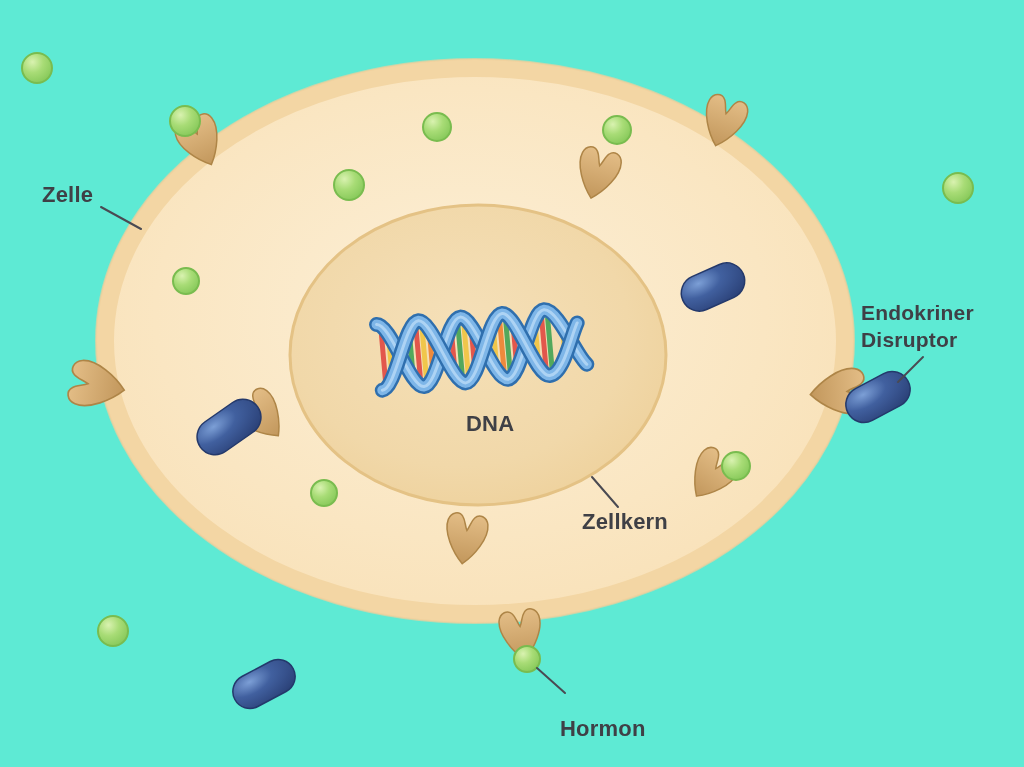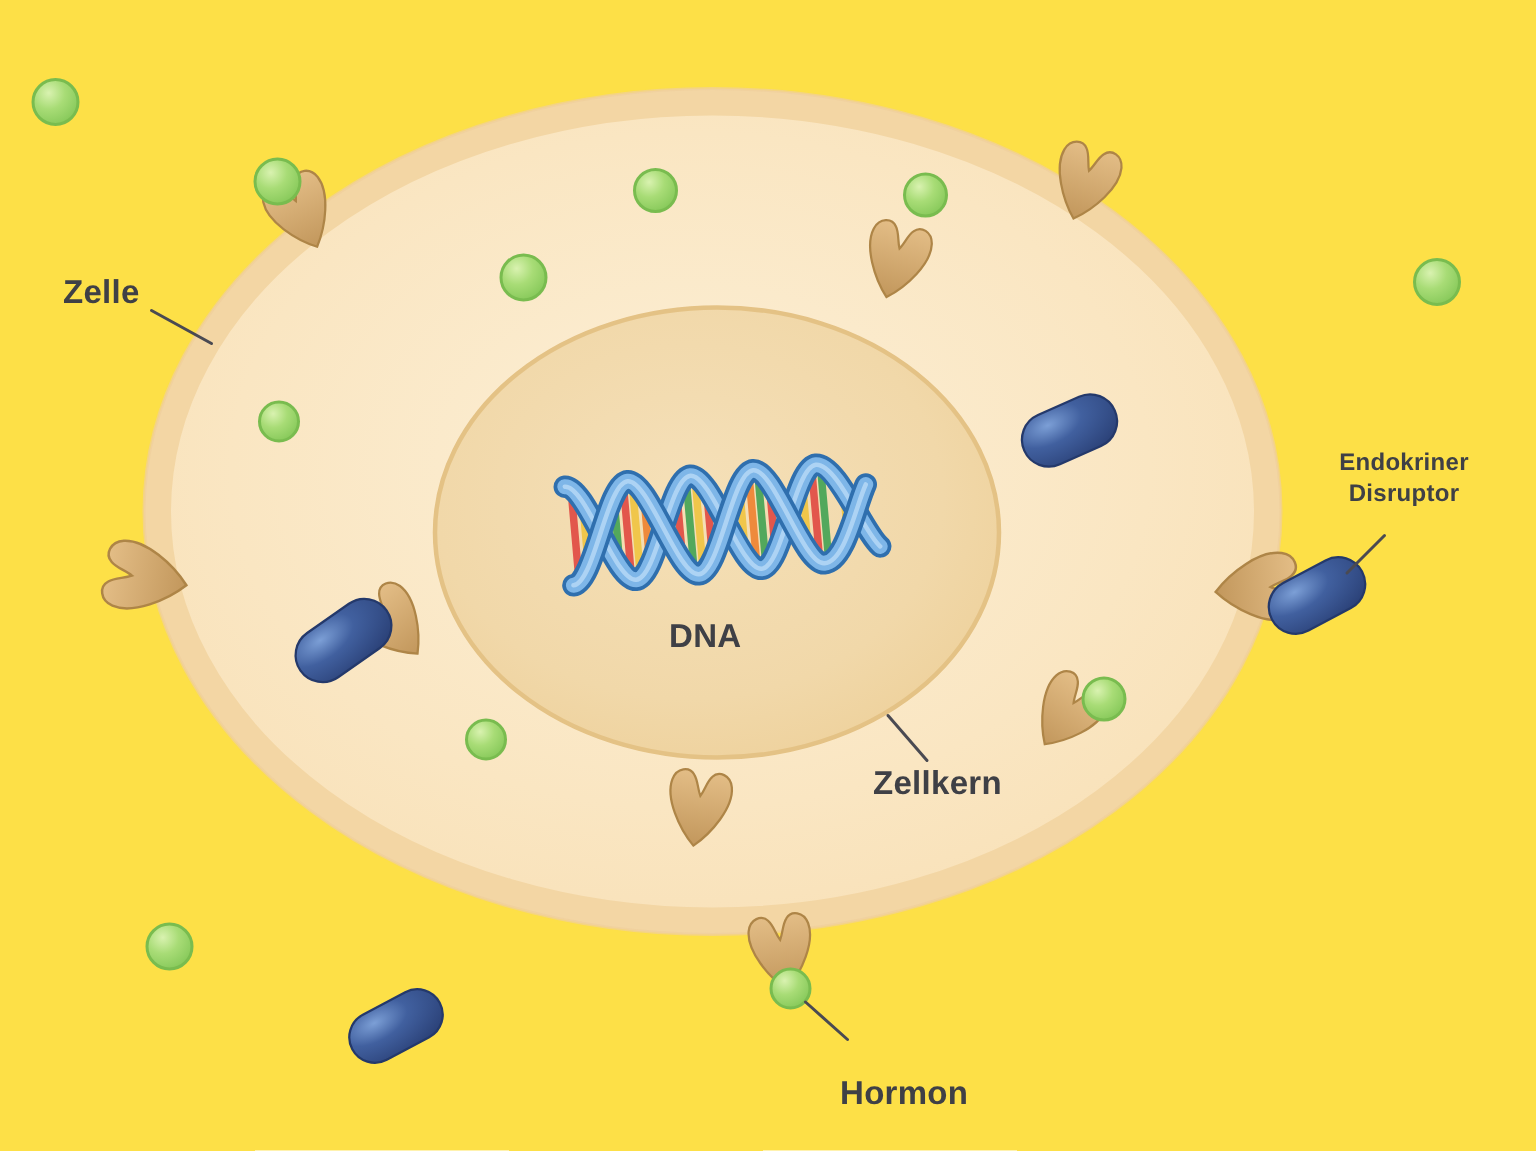--- a/index.html
+++ b/index.html
@@ -1,37 +1,36 @@
 <!DOCTYPE html>
 <html><head>
 <meta charset="utf-8">
 <style>
   html,body{margin:0;padding:0;background:#ffffff;}
   .canvas{
     position:relative;
     width:1024px;height:767px;
-    background:#fde047;
+    background:#5eead4;
     overflow:hidden;
     font-family:"Liberation Sans",sans-serif;
   }
   .scene{position:absolute;left:0;top:0;}
   .label{
     position:absolute;
     font-family:"Liberation Sans",sans-serif;
     font-weight:700;
     color:#3f4046;
     font-size:22px;
     letter-spacing:.2px;
     white-space:nowrap;
   }
   .label.multiline{
     white-space:normal;
-    text-align:center;
     width:150px;
-    font-size:16px;
+    font-size:21px;
     line-height:1.3;
   }
 </style>
 </head>
 <body>
 
 <div class="canvas">
 
   <svg class="scene" width="1024" height="767" viewBox="0 0 1024 767">
     <defs>
@@ -148,21 +147,21 @@
     <g stroke="#4A4A52" stroke-width="2" stroke-linecap="round">
       <line x1="101" y1="207" x2="141" y2="229"></line>
       <line x1="592" y1="477" x2="618" y2="507"></line>
       <line x1="537" y1="668" x2="565" y2="693"></line>
       <line x1="898" y1="382" x2="923" y2="357"></line>
     </g>
   </svg>
 
   <div class="label" style="left:42px; top:182px;">Zelle</div>
 
-  <div class="label" style="left:446px; top:411px;">DNA</div>
+  <div class="label" style="left:466px; top:411px;">DNA</div>
 
   <div class="label" style="left:582px; top:509px;">Zellkern</div>
 
   <div class="label" style="left:560px; top:716px;">Hormon</div>
 
   <div class="label multiline" style="left:861px; top:299px;">Endokriner Disruptor</div>
 
 </div>
 
 </body></html>

